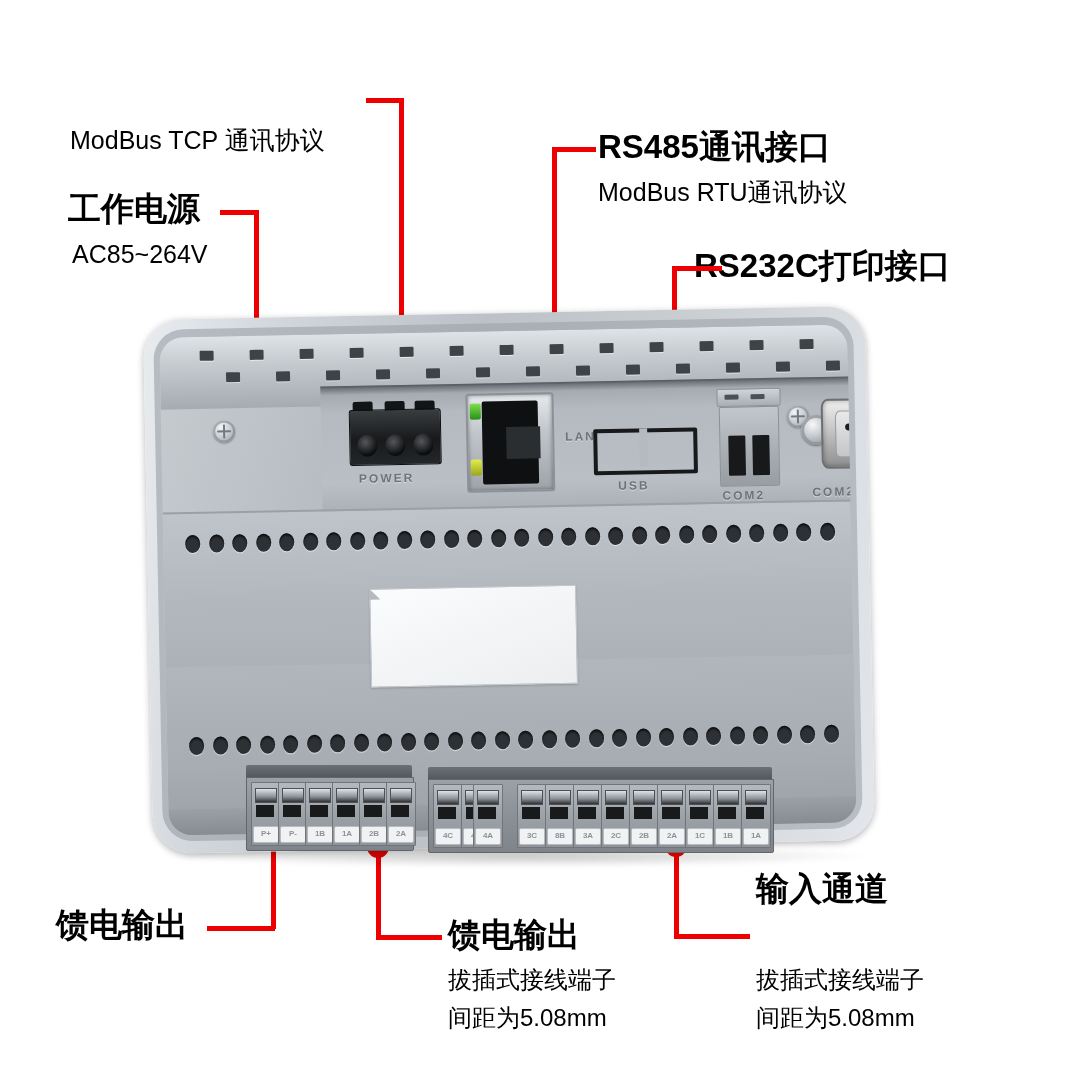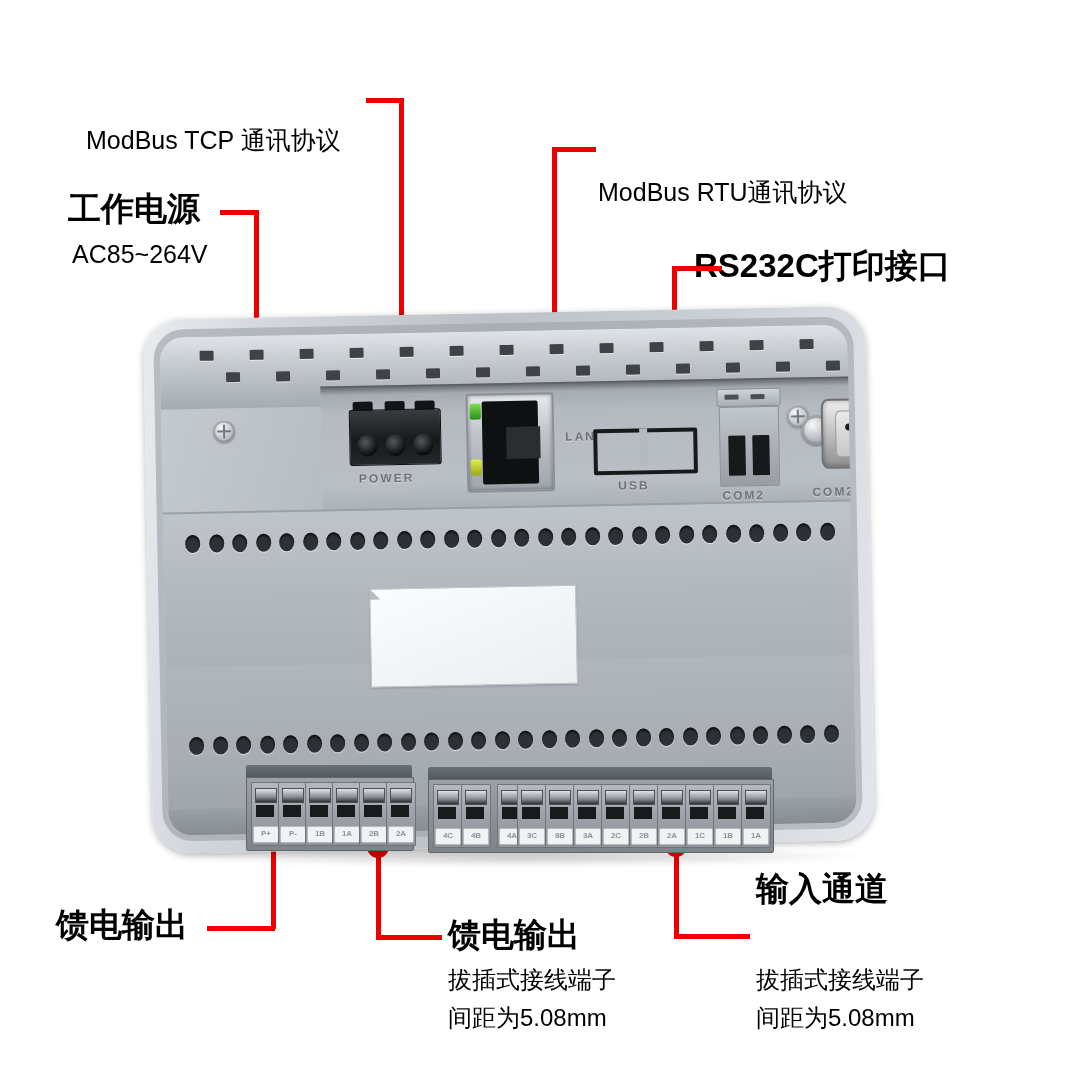--- a/index.html
+++ b/index.html
@@ -235,25 +235,26 @@
     position:absolute;left:175px;top:845px;width:690px;height:22px;
     background:radial-gradient(ellipse at center,rgba(0,0,0,.22) 0%,rgba(0,0,0,0) 72%);
     filter:blur(2px);
   }
 </style>
 </head>
 <body>
 
 <div id="stage">
 
-  <div class="callout c-sub" style="left:86px;top:125px;text-align:right;">ModBus TCP 通讯协议</div>
+  <div class="callout c-sub" style="left:70px;top:125px;text-align:right;">ModBus TCP 通讯协议</div>
 
   <div class="callout c-title" style="left:68px;top:192px;">工作电源</div>
   <div class="callout c-sub" style="left:72px;top:239px;">AC85~264V</div>
 
+  <div class="callout c-title" style="left:598px;top:130px;">RS485通讯接口</div>
   <div class="callout c-sub" style="left:598px;top:177px;">ModBus RTU通讯协议</div>
 
   <div class="callout c-title" style="left:694px;top:249px;">RS232C打印接口</div>
 
   <div class="callout c-title" style="left:56px;top:908px;">馈电输出</div>
 
   <div class="callout c-title" style="left:448px;top:918px;">馈电输出</div>
   <div class="callout c-sub small" style="left:448px;top:965px;">拔插式接线端子</div>
   <div class="callout c-sub small" style="left:448px;top:1003px;">间距为5.08mm</div>
 
@@ -496,21 +497,21 @@
           <div class="term" style="left: 4px;">
             <div class="clamp"></div>
             <div class="slotm"></div>
             <div class="num">4C</div>
           </div>
           <div class="term" style="left: 32px;">
             <div class="clamp"></div>
             <div class="slotm"></div>
             <div class="num">4B</div>
           </div>
-          <div class="term" style="left: 68px;">
+          <div class="term" style="left: 44px;">
             <div class="clamp"></div>
             <div class="slotm"></div>
             <div class="num">4A</div>
           </div>
           <div class="term" style="left: 88px;">
             <div class="clamp"></div>
             <div class="slotm"></div>
             <div class="num">3C</div>
           </div>
           <div class="term" style="left: 116px;">

